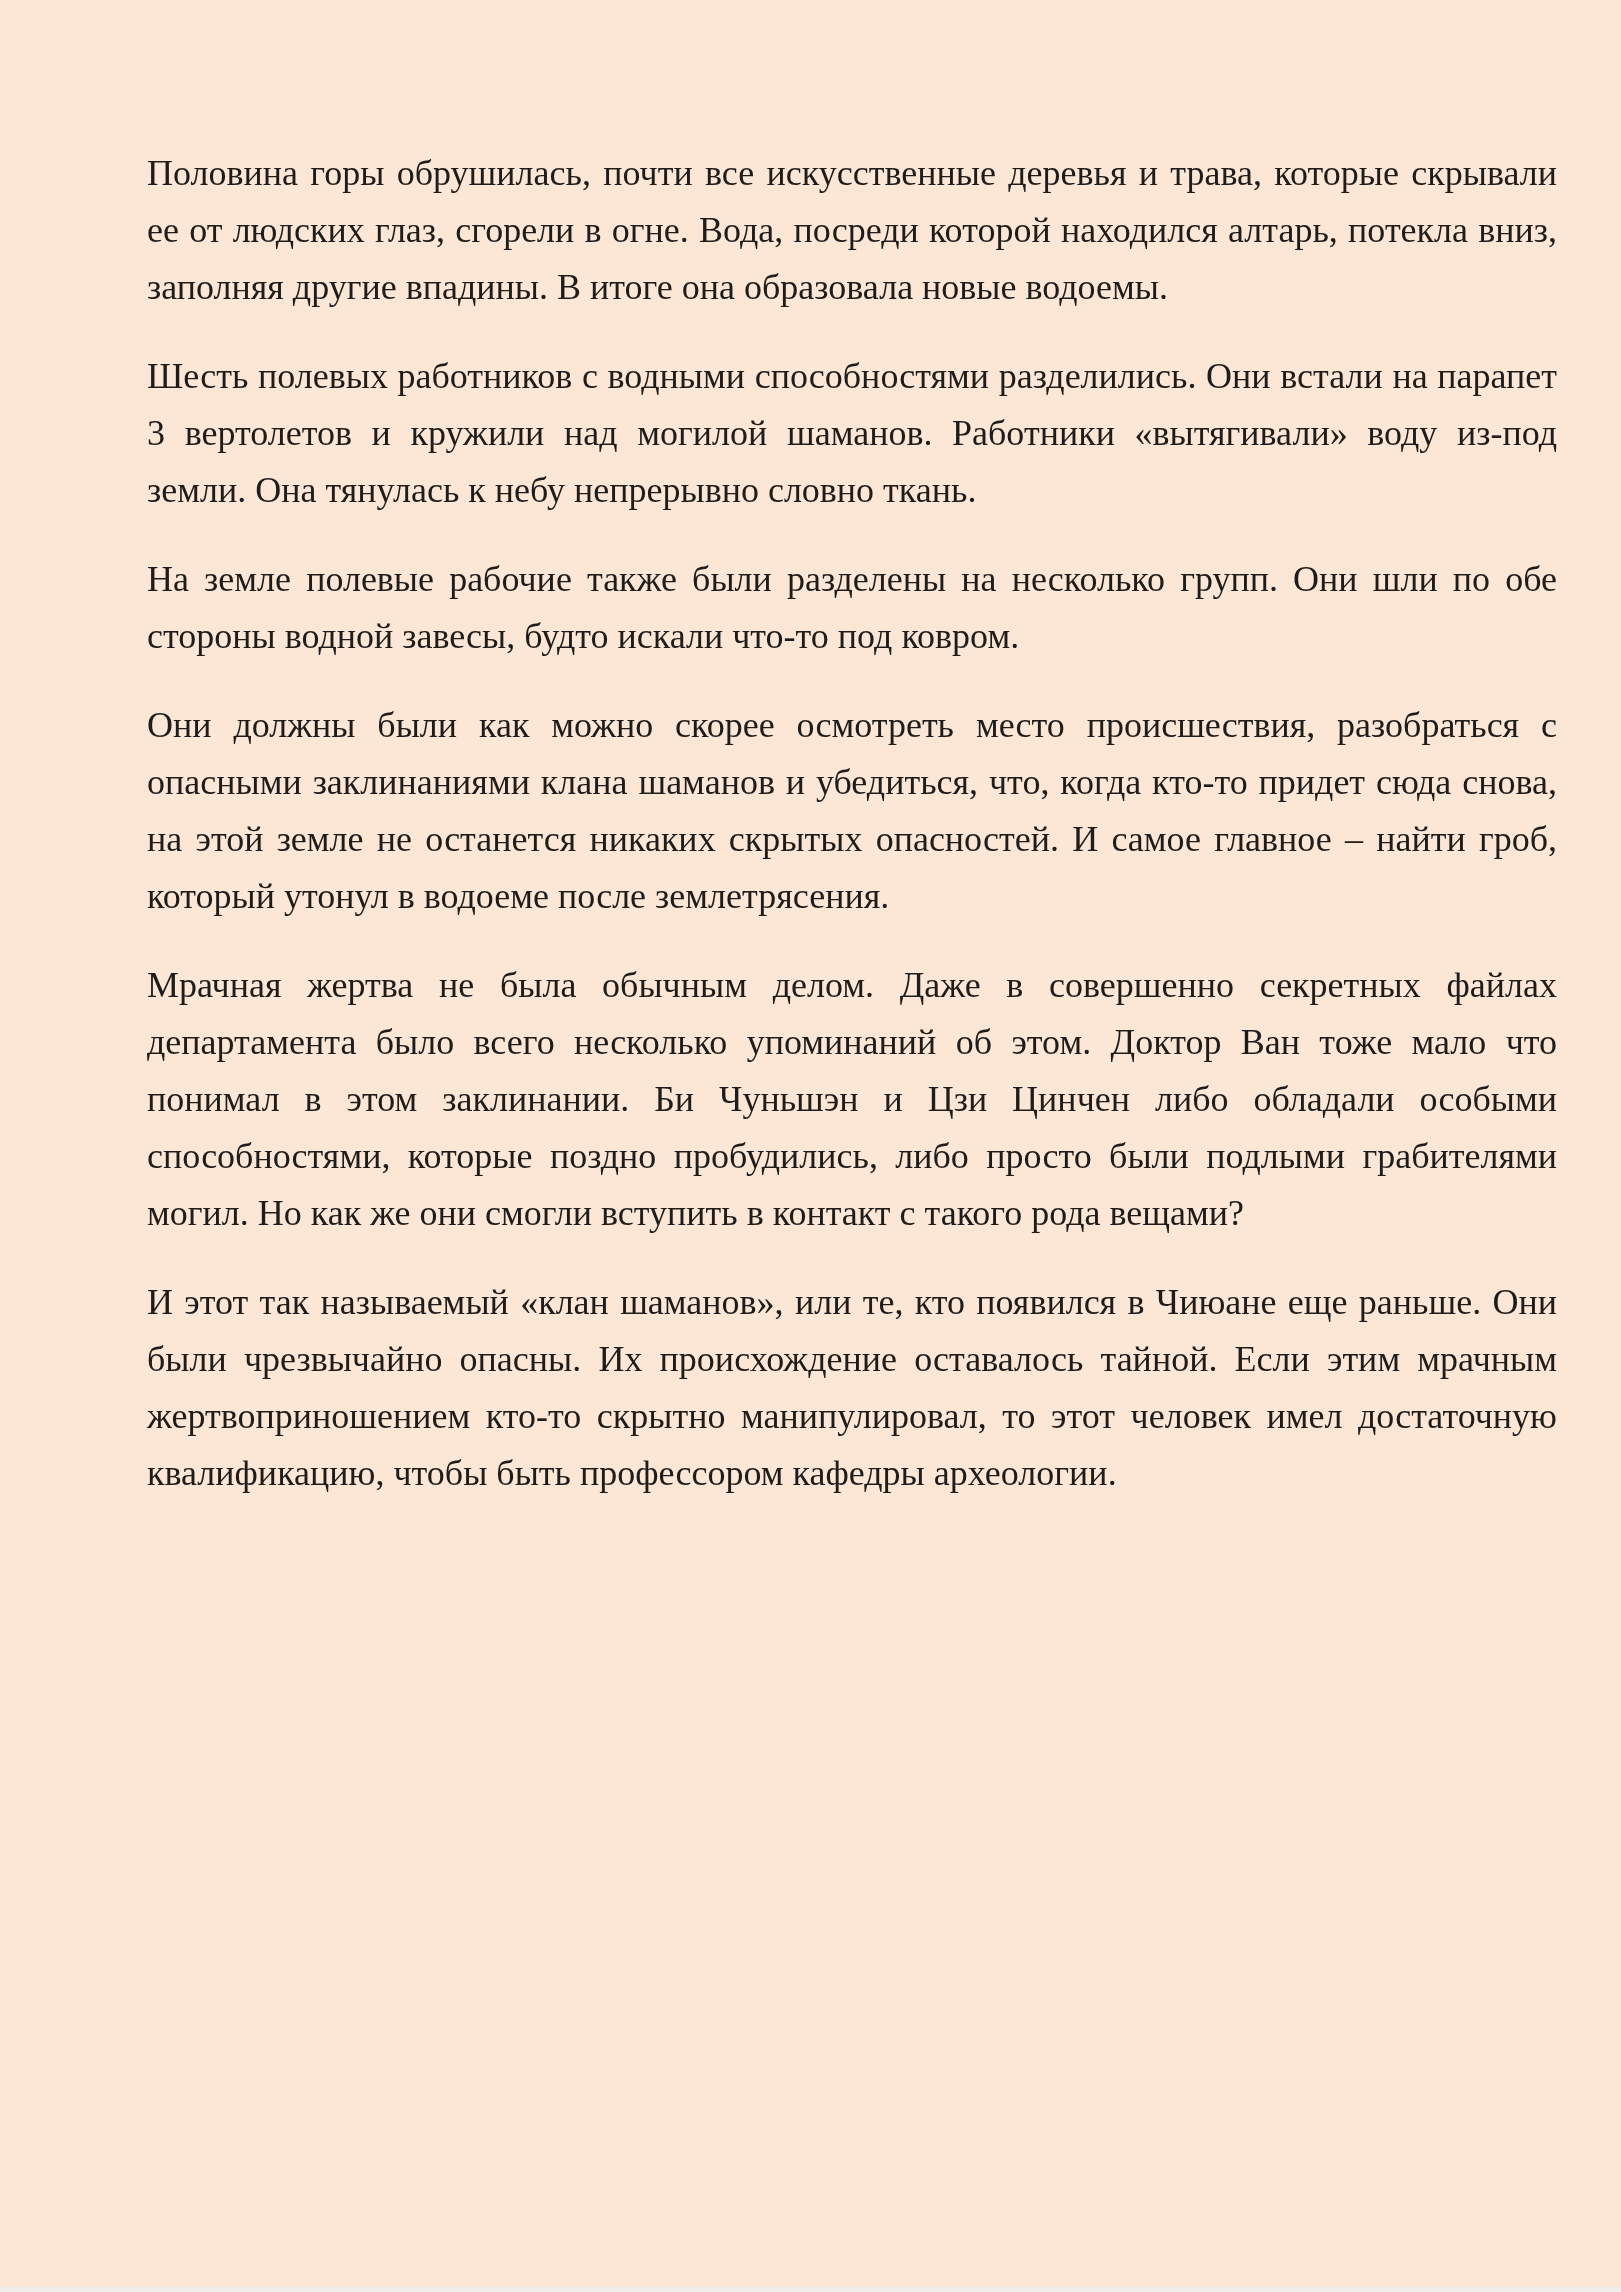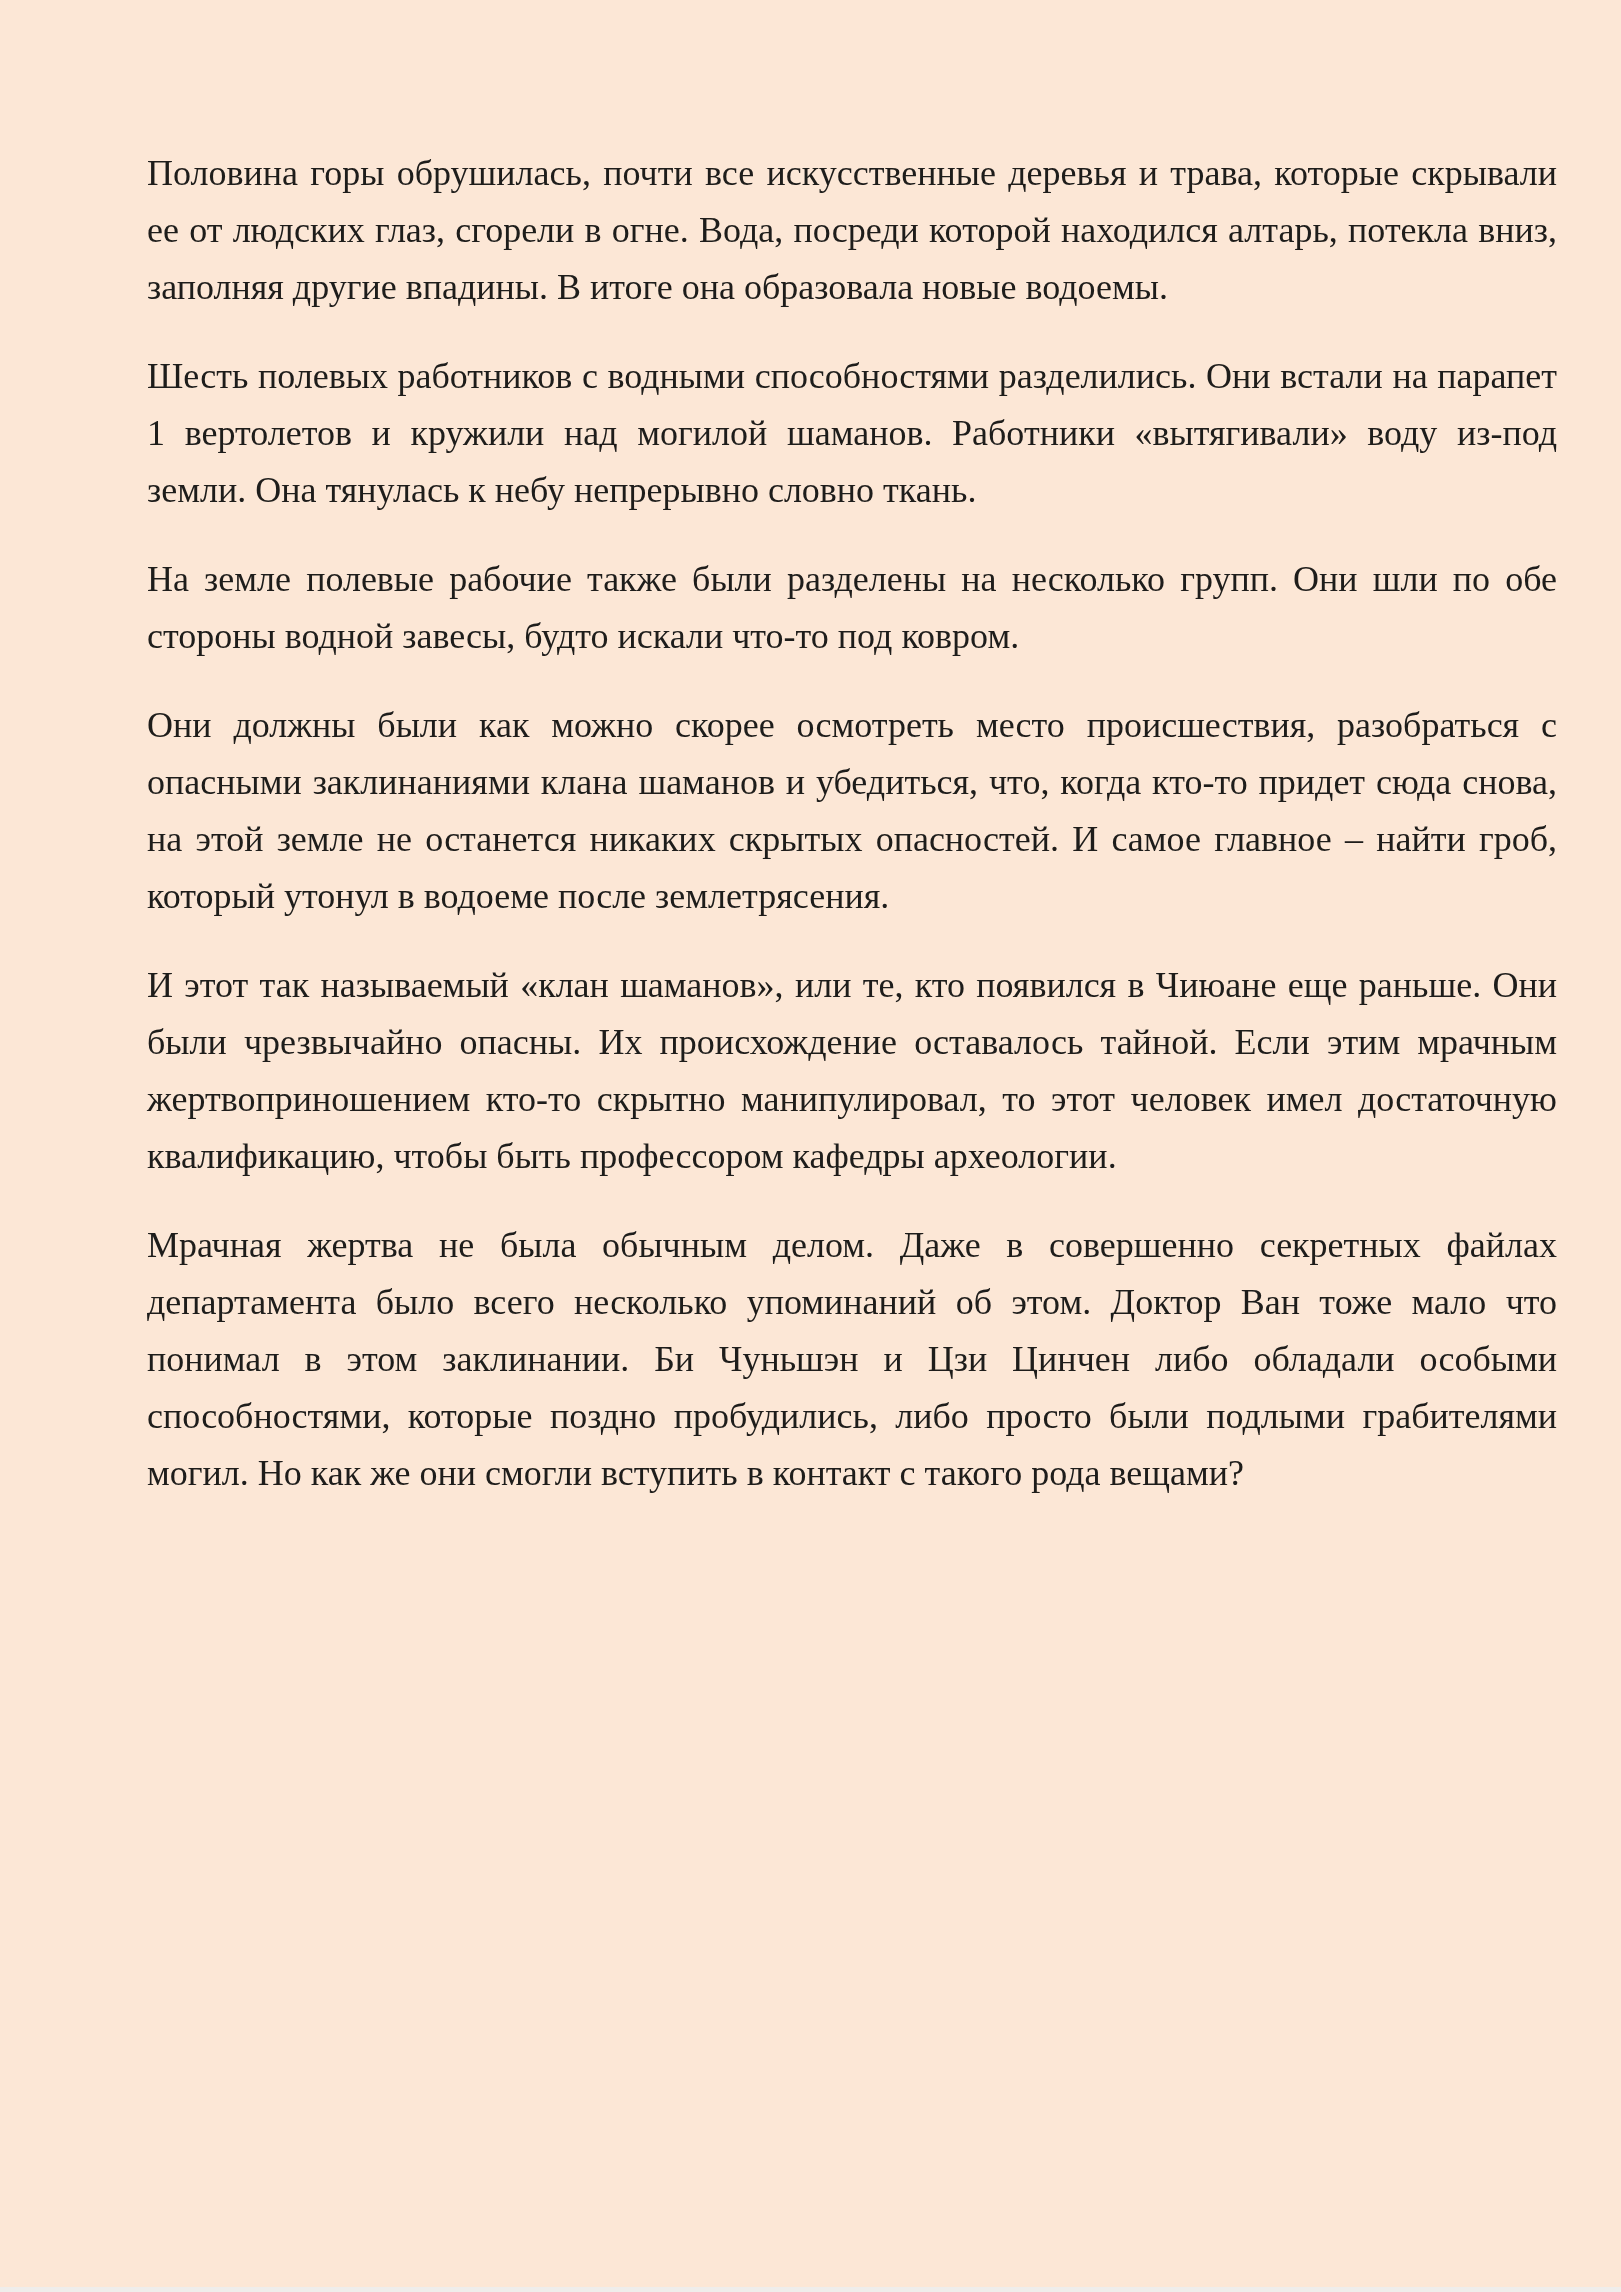--- a/index.html
+++ b/index.html
@@ -38,22 +38,22 @@
     height: 5.9px;
     background: var(--strip-color, #efedeb);
   }
 </style>
 </head>
 <body style="--page-bg: #fce7d6; --text-color: #1e1d1b; --strip-color: #efedeb;">
 
 <div class="reader-page">
   <div class="text-column">
     <p>Половина горы обрушилась, почти все искусственные деревья и трава, которые скрывали ее от людских глаз, сгорели в огне. Вода, посреди которой находился алтарь, потекла вниз, заполняя другие впадины. В итоге она образовала новые водоемы.</p>
-    <p>Шесть полевых работников с водными способностями разделились. Они встали на парапет 1 вертолетов и кружили над могилой шаманов. Работники «вытягивали» воду из-под земли. Она тянулась к небу непрерывно словно ткань.</p>
+    <p>Шесть полевых работников с водными способностями разделились. Они встали на парапет 3 вертолетов и кружили над могилой шаманов. Работники «вытягивали» воду из-под земли. Она тянулась к небу непрерывно словно ткань.</p>
     <p>На земле полевые рабочие также были разделены на несколько групп. Они шли по обе стороны водной завесы, будто искали что-то под ковром.</p>
     <p>Они должны были как можно скорее осмотреть место происшествия, разобраться с опасными заклинаниями клана шаманов и убедиться, что, когда кто-то придет сюда снова, на этой земле не останется никаких скрытых опасностей. И самое главное – найти гроб, который утонул в водоеме после землетрясения.</p>
+    <p>Мрачная жертва не была обычным делом. Даже в совершенно секретных файлах департамента было всего несколько упоминаний об этом. Доктор Ван тоже мало что понимал в этом заклинании. Би Чуньшэн и Цзи Цинчен либо обладали особыми способностями, которые поздно пробудились, либо просто были подлыми грабителями могил. Но как же они смогли вступить в контакт с такого рода вещами?</p>
     <p>И этот так называемый «клан шаманов», или те, кто появился в Чиюане еще раньше. Они были чрезвычайно опасны. Их происхождение оставалось тайной. Если этим мрачным жертвоприношением кто-то скрытно манипулировал, то этот человек имел достаточную квалификацию, чтобы быть профессором кафедры археологии.</p>
-    <p>Мрачная жертва не была обычным делом. Даже в совершенно секретных файлах департамента было всего несколько упоминаний об этом. Доктор Ван тоже мало что понимал в этом заклинании. Би Чуньшэн и Цзи Цинчен либо обладали особыми способностями, которые поздно пробудились, либо просто были подлыми грабителями могил. Но как же они смогли вступить в контакт с такого рода вещами?</p>
   </div>
 </div>
 
 <div class="bottom-edge-strip"></div>
 
 
 </body></html>

